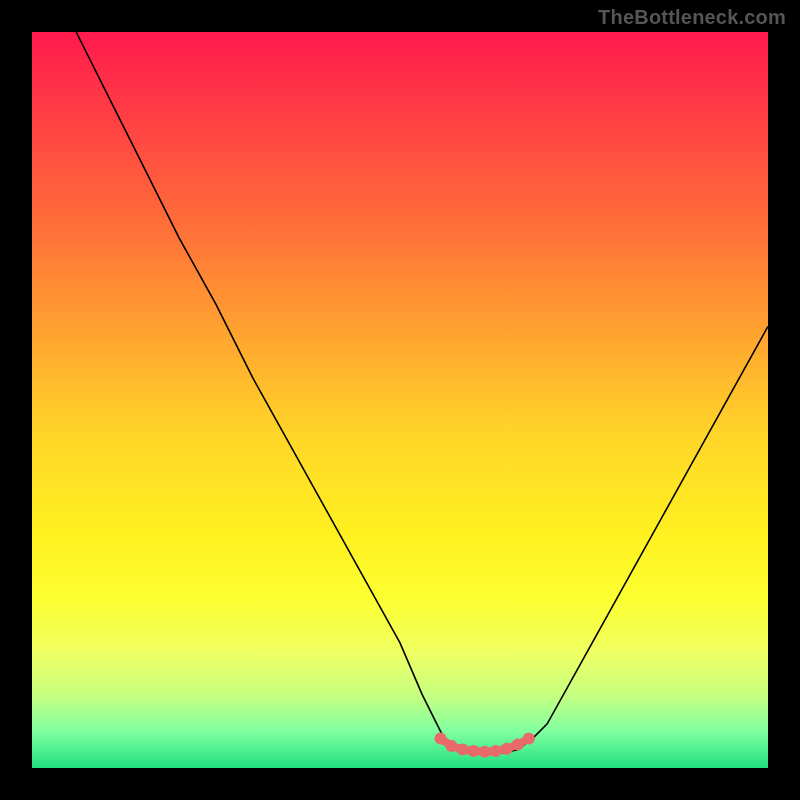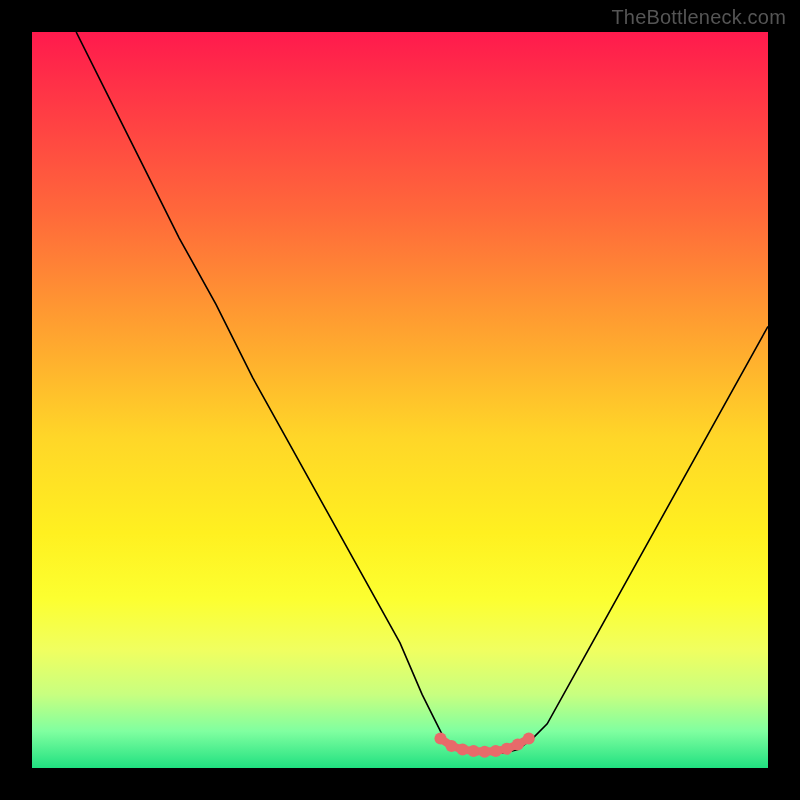--- a/index.html
+++ b/index.html
@@ -38,21 +38,21 @@
       #80ffa0 95%,
       #20e080 100%
     );
   }
   .attribution {
     position: absolute;
     top: 6px;
     right: 14px;
     color: #555;
     font-size: 20px;
-    font-weight: 400;
+    font-weight: 700;
     letter-spacing: 0.2px;
     user-select: none;
   }
   svg.curve {
     position: absolute;
     left: 0;
     top: 0;
     width: 736px;
     height: 736px;
   }

